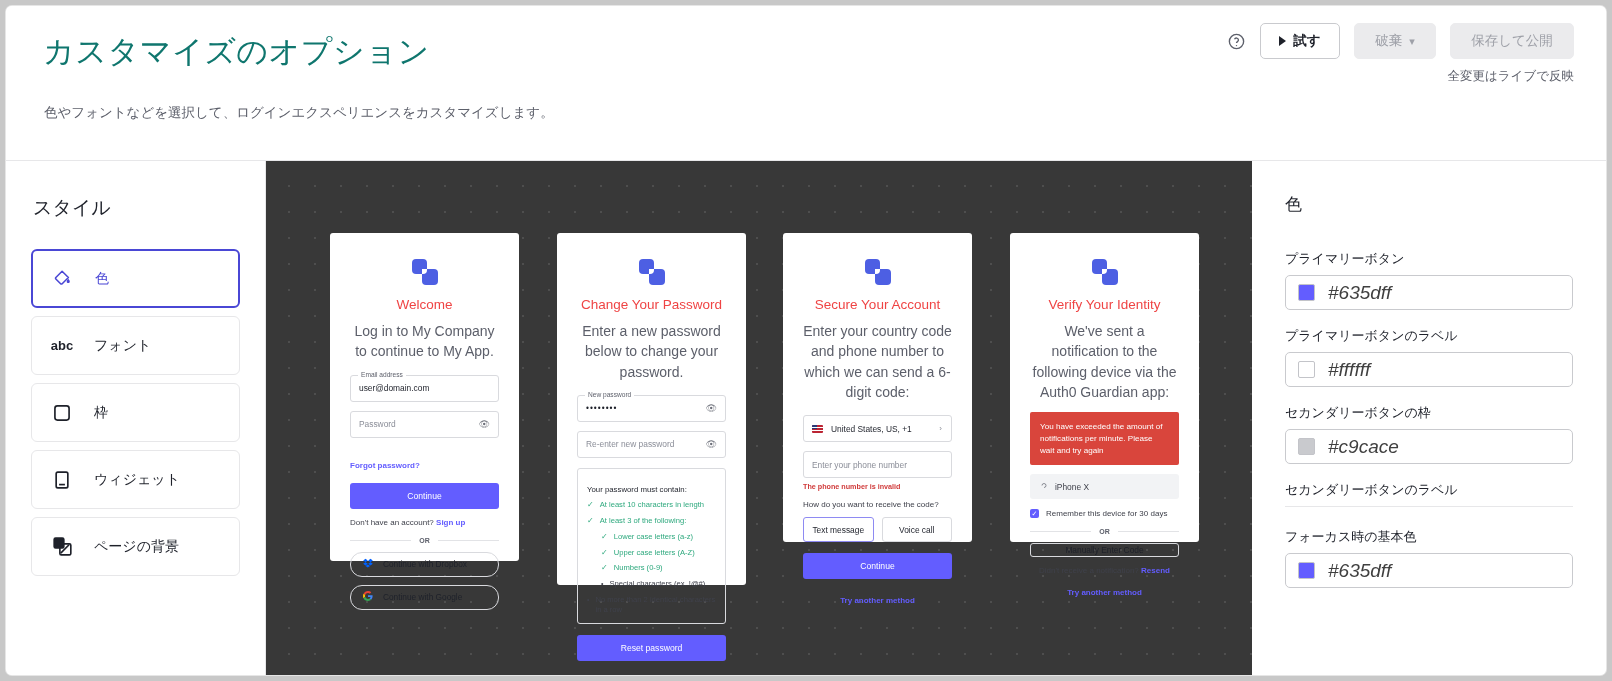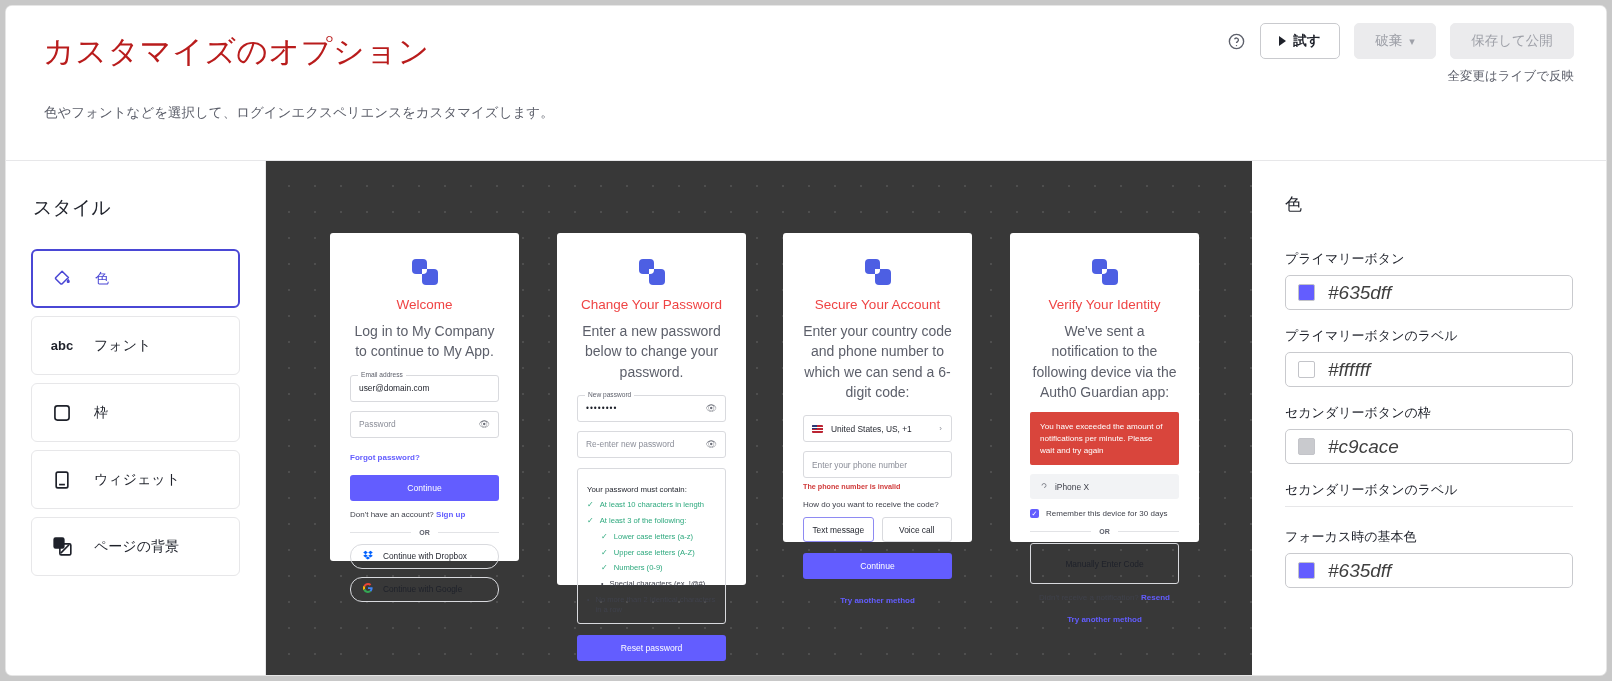--- a/index.html
+++ b/index.html
@@ -20,21 +20,21 @@
 
   
   .header {
     position: relative;
     height: 155px;
     border-bottom: 1px solid #e7e7e9;
     background: #fff;
   }
   .page-title {
     position: absolute; left: 37px; top: 25px;
-    font-size: 31px; font-weight: 400; color: #b91c1c;
+    font-size: 31px; font-weight: 400; color: #0f766e;
     letter-spacing: 0.5px;
   }
   .page-sub {
     position: absolute; left: 38px; top: 98px;
     font-size: 13.5px; color: #5c5f6a;
   }
   .header-actions {
     position: absolute; right: 32px; top: 17px;
     display: flex; align-items: center; gap: 14px;
   }
@@ -148,21 +148,21 @@
     padding:9px 10px; border-radius:2px; margin-top:10px;
   }
   .device {
     background:#f2f3f5; border-radius:3px; height:25px; display:flex;
     align-items:center; gap:7px; padding-left:10px; font-size:8.4px;
     color:#3f414b; margin-top:9px;
   }
   .checkrow { display:flex; align-items:center; gap:7px; margin-top:10px; font-size:8px; color:#3f414b;}
   .cbox { width:9px; height:9px; background:#635dff; border-radius:2px; display:flex; align-items:center; justify-content:center; color:#fff; font-size:7px; }
   .outline-btn {
-    border:1px solid #d9dade; border-radius:3px; height:41px;
+    border:1px solid #d9dade; border-radius:3px; height:14px;
     display:flex; align-items:center; justify-content:center;
     font-size:8.4px; color:#1e212a; margin-top:8px; cursor:pointer;
   }
   .centerlink { text-align:center; margin-top:10px; }
   .flag { width:11px; height:8px; border-radius:1px; overflow:hidden; position:relative; background:#bb2533; flex:0 0 11px;}
   .flag .canton { position:absolute; left:0; top:0; width:5px; height:4.5px; background:#2a3a79;}
   .flag .s1 { position:absolute; left:0; top:2.6px; width:11px; height:0.8px; background:#fff;}
   .flag .s2 { position:absolute; left:0; top:5.2px; width:11px; height:0.8px; background:#fff;}
 
   
@@ -277,21 +277,21 @@
         <div class="c-title">Welcome</div>
         <div class="c-sub">Log in to My Company to continue to My App.</div>
         <div class="field" style="margin-top:13px;">
           <span class="flab">Email address</span>
           <span>user@domain.com</span>
         </div>
         <div class="field">
           <span class="ph">Password</span>
           <span class="eye">👁</span>
         </div>
-        <div style="margin-top:8px;">
+        <div style="margin-top:16px;">
           <span class="link">Forgot password?</span>
         </div>
         <div class="btn-primary">Continue</div>
         <div class="smallrow">
           <span>Don't have an account?</span>
           <span class="link">Sign up</span>
         </div>
         <div class="or-row">
           <span class="ln"></span>
           <span class="or">OR</span>

